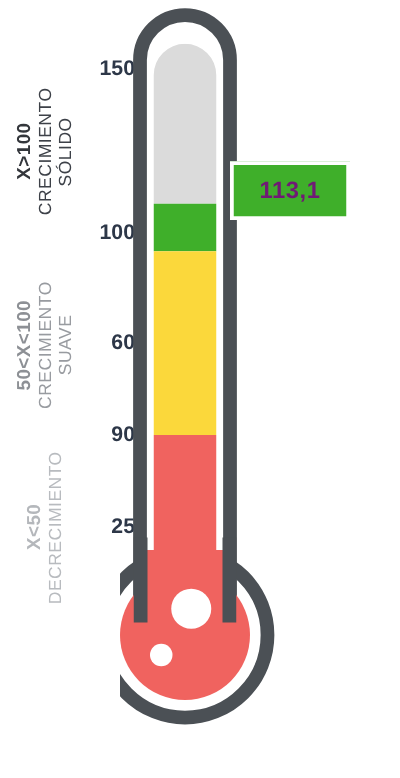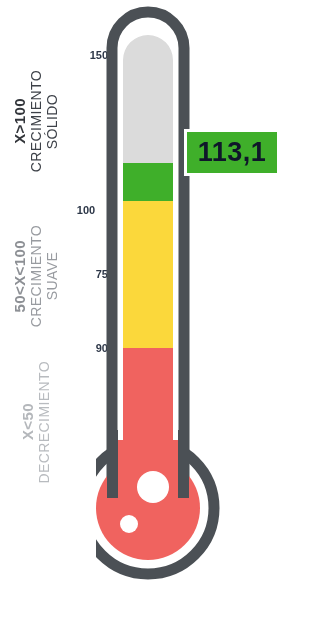--- a/index.html
+++ b/index.html
@@ -55,21 +55,21 @@
 
   .zone-decr .zone-range  { color: #b4b7bb; }
   .zone-decr .zone-desc   { color: #b8bbbf; }
 
   
   .tick {
     position: absolute;
     right: 0;
     width: 44px;
     text-align: right;
-    font-size: 11px;
+    font-size: 17px;
     font-weight: bold;
     color: #2d3748;
     transform: translateY(-50%);
   }
   #scale {
     position: absolute;
     left: 60px;
     top: 0;
     width: 48px;
     height: 622px;
@@ -93,22 +93,22 @@
     width: 96px;
     height: 47px;
     background: #3faf2a;
     border: 3px solid #ffffff;
     box-sizing: border-box;
     display: flex;
     align-items: center;
     justify-content: center;
   }
   #value-badge .val {
-    color: #0f172a;
-    font-size: 27px;
+    color: #701a75;
+    font-size: 19px;
     font-weight: bold;
     letter-spacing: 0.5px;
   }
 </style>
 </head>
 <body>
 
 <div id="infographic">
 
   <div class="zone-group zone-solid" style="top:36px; height:170px;">
@@ -129,23 +129,24 @@
 
   <div class="zone-group zone-decr" style="top:352px; height:140px;">
     <span class="vtext zone-range">X&lt;50</span>
     <span class="vtext zone-desc">
       <span class="dl">DECRECIMIENTO</span>
     </span>
   </div>
 
   <div id="scale">
     <div class="tick" style="top:55px;">150</div>
-    <div class="tick" style="top:210px;text-align:center;">100</div>
-    <div class="tick" style="top:274px;">75</div>
+    <div class="tick" style="top:186px;">100</div>
+    <div class="tick" style="top:274px;">60</div>
     <div class="tick" style="top:348px;">90</div>
+    <div class="tick" style="top:421px;">25</div>
   </div>
 
   <div id="thermo">
     <svg width="132" height="622" viewBox="0 0 132 622" xmlns="http://www.w3.org/2000/svg">
       <defs>
 
         <clipPath id="innerClip">
           <path d="M27,60
                    a25,25 0 0 1 50,0
                    L77,456

